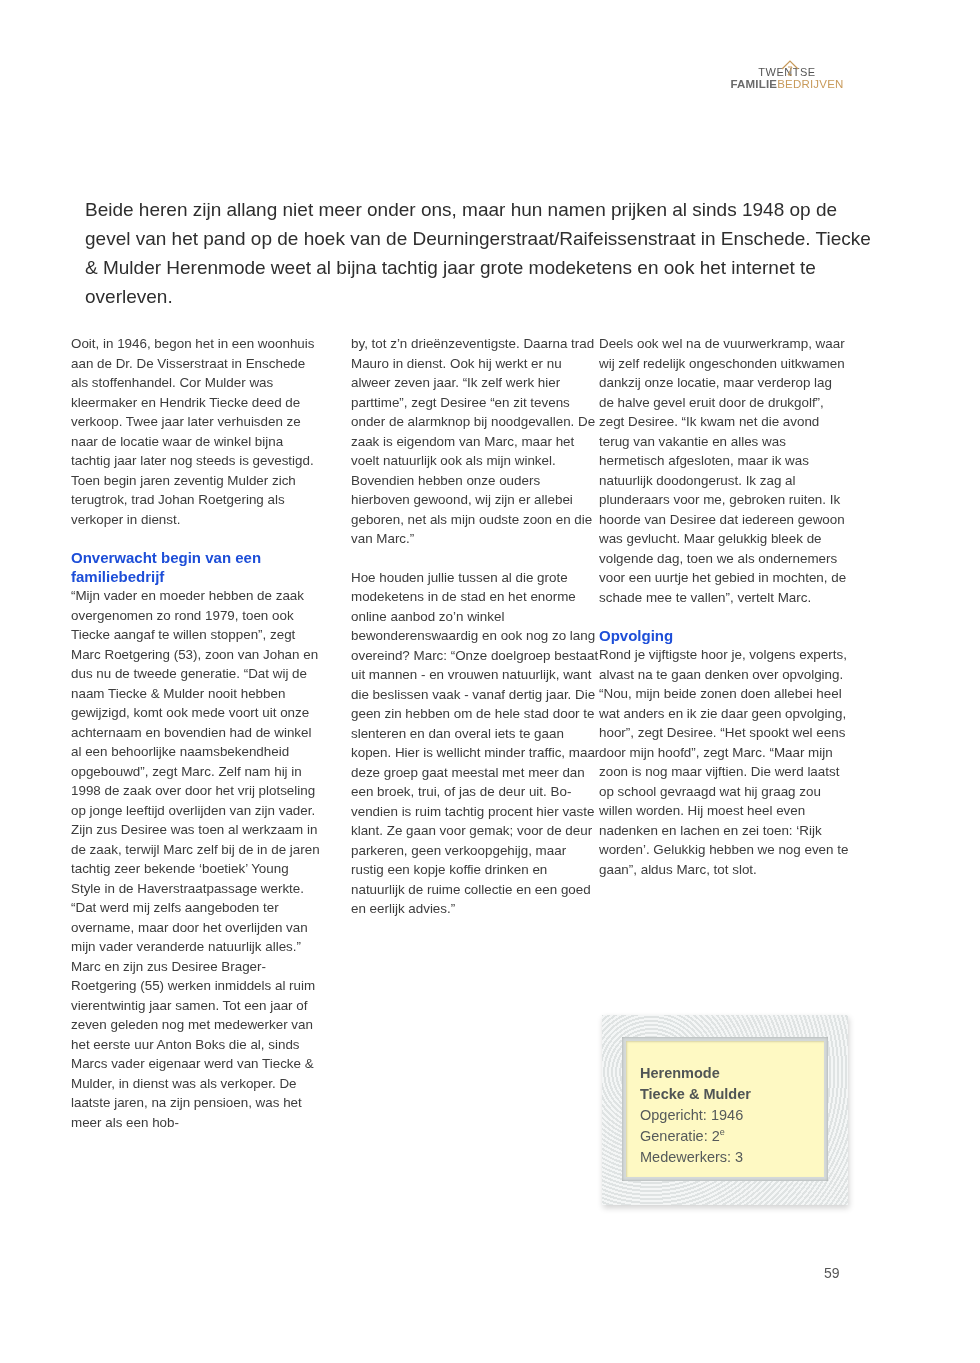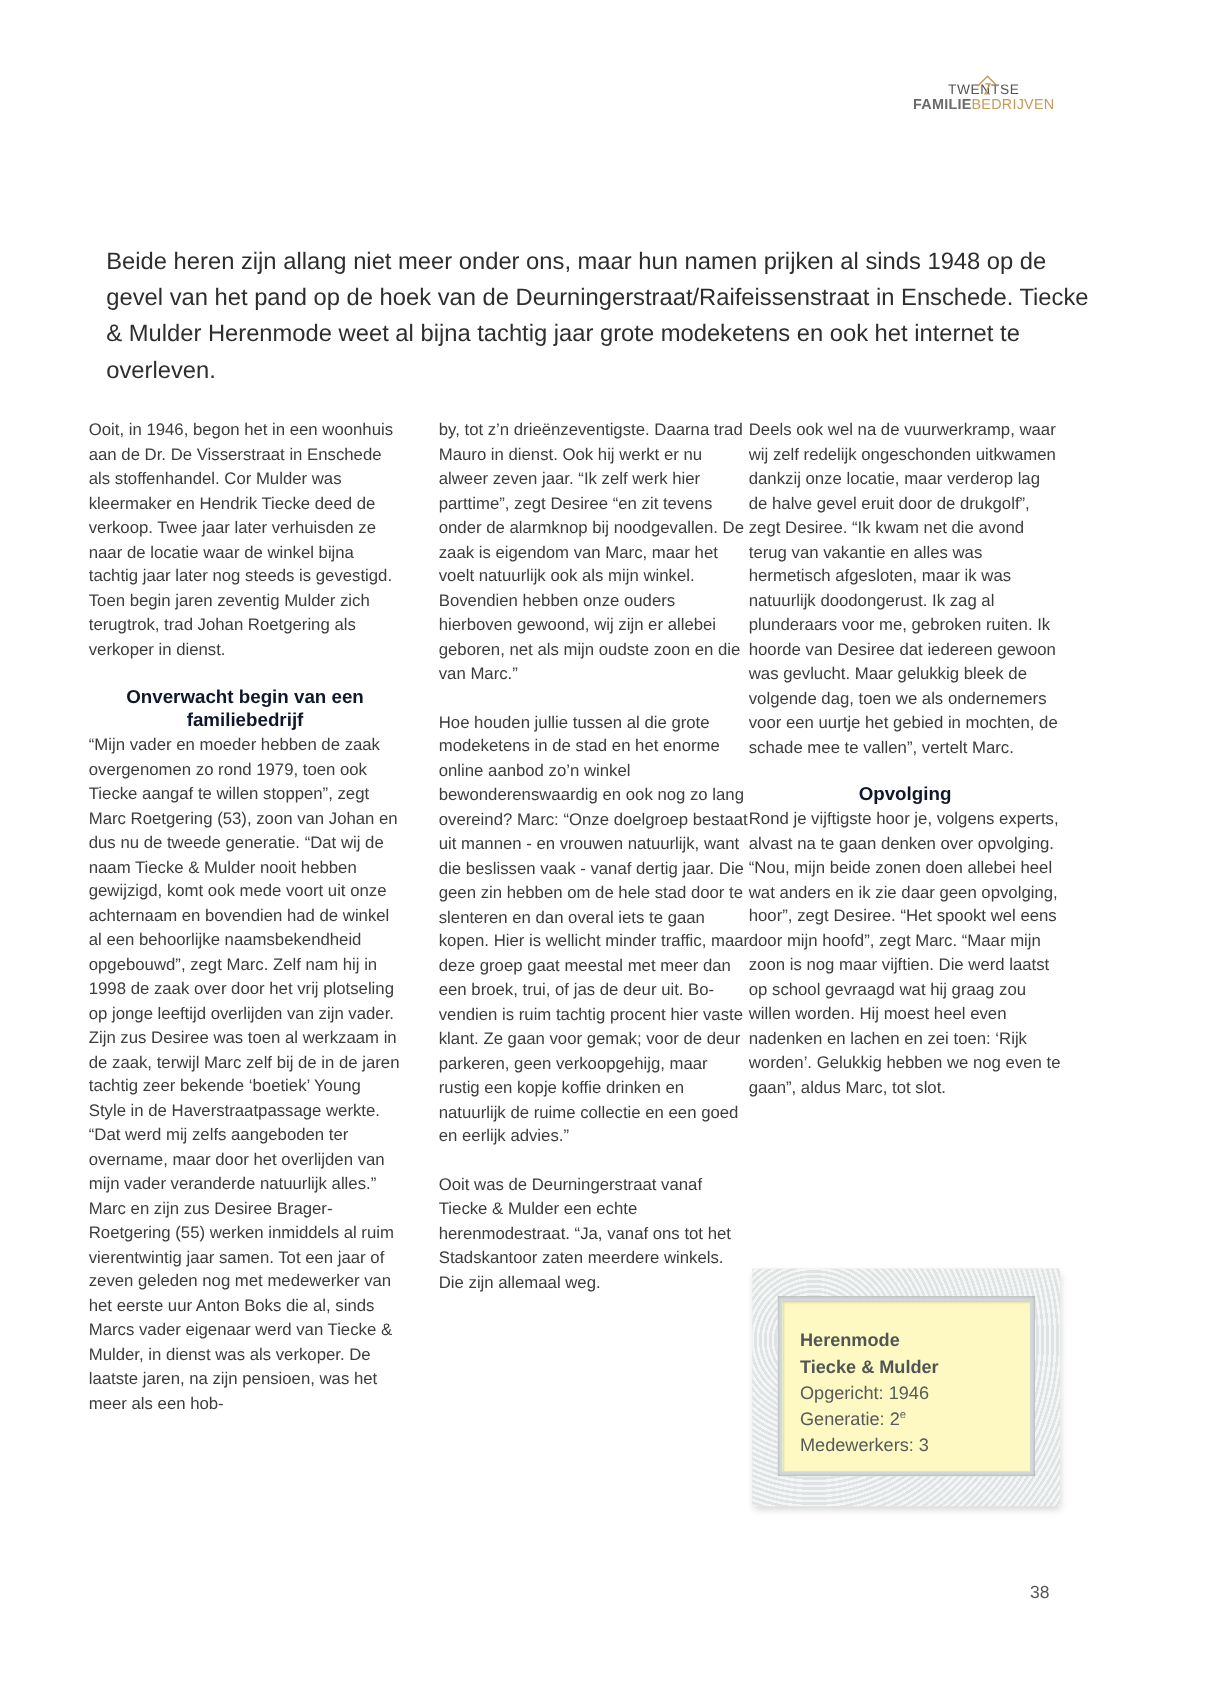--- a/index.html
+++ b/index.html
@@ -22,21 +22,21 @@
     font-family: "Liberation Sans", sans-serif; font-size: 19px; line-height: 29px;
     color: #2e2e2e; margin: 12px;
   }
   .col {
     position: absolute; top: 334px; width: 250px;
     font-family: "Liberation Sans", sans-serif; font-size: 13.4px; line-height: 19.5px; color: #3c3c3c;
   }
   .col p { margin: 0; }
   .col h3 {
     margin: 0; font-family: "Liberation Sans", sans-serif; font-weight: bold;
-    font-size: 15px; line-height: 19px; color: #0f172a; text-align: center;
+    font-size: 15px; line-height: 19px; color: #1d4ed8;
   }
   .col1 { left: 71px; }
   .col2 { left: 339px; margin-left: 12px; }
   .col3 { left: 599px; }
   .sp { height: 19px; }
 
   .frame {
     position: absolute; left: 602px; top: 1015px; width: 246px; height: 190px;
     background: #e9ecec;
     box-shadow: 1px 3px 6px rgba(0,0,0,0.18);
@@ -87,21 +87,20 @@
   <div class="sp"></div>
   <h3>Onverwacht begin van een familiebedrijf</h3>
   <p>“Mijn vader en moeder hebben de zaak overgenomen zo rond 1979, toen ook Tiecke aangaf te willen stoppen”, zegt Marc Roetgering (53), zoon van Johan en dus nu de tweede generatie. “Dat wij de naam Tiecke &amp; Mulder nooit hebben gewijzigd, komt ook mede voort uit onze achternaam en bovendien had de winkel al een behoorlijke naams­bekendheid opgebouwd”, zegt Marc. Zelf nam hij in 1998 de zaak over door het vrij plotseling op jonge leeftijd overlijden van zijn vader. Zijn zus Desiree was toen al werkzaam in de zaak, terwijl Marc zelf bij de in de jaren tachtig zeer bekende ‘boetiek’ Young Style in de Haverstraatpas­sage werkte. “Dat werd mij zelfs aangeboden ter overname, maar door het overlijden van mijn vader veranderde natuurlijk alles.” Marc en zijn zus Desiree Brager-Roetgering (55) werken inmiddels al ruim vier­entwintig jaar samen. Tot een jaar of zeven geleden nog met medewerker van het eerste uur Anton Boks die al, sinds Marcs vader eigenaar werd van Tiecke &amp; Mulder, in dienst was als verkoper. De laatste jaren, na zijn pensioen, was het meer als een hob-</p>
 </div>
 
 <div class="col col2">
   <p>by, tot z’n drieënzeventigste. Daarna trad Mauro in dienst. Ook hij werkt er nu alweer zeven jaar. “Ik zelf werk hier parttime”, zegt Desiree “en zit tevens onder de alarmknop bij noodgevallen. De zaak is eigendom van Marc, maar het voelt natuur­lijk ook als mijn winkel. Bovendien hebben onze ouders hierboven gewoond, wij zijn er allebei geboren, net als mijn oudste zoon en die van Marc.”</p>
   <div class="sp"></div>
   <p>Hoe houden jullie tussen al die grote modeketens in de stad en het enorme online aanbod zo’n winkel bewonderenswaardig en ook nog zo lang overeind? Marc: “Onze doelgroep bestaat uit mannen - en vrouwen natuurlijk, want die beslissen vaak - vanaf dertig jaar. Die geen zin hebben om de hele stad door te slenteren en dan overal iets te gaan kopen. Hier is wellicht minder traffic, maar deze groep gaat meestal met meer dan een broek, trui, of jas de deur uit. Bo­vendien is ruim tachtig procent hier vaste klant. Ze gaan voor gemak; voor de deur parkeren, geen verkoopgehijg, maar rustig een kopje koffie drinken en natuurlijk de ruime collectie en een goed en eerlijk advies.”</p>
   <div class="sp"></div>
-  <p>Ooit was de Deurningerstraat vanaf Tiecke &amp; Mulder een echte herenmodestraat. “Ja, vanaf ons tot het Stadskantoor zaten meer­dere winkels. Die zijn allemaal weg.</p>
 </div>
 
 <div class="col col3">
   <p>Deels ook wel na de vuurwerkramp, waar wij zelf redelijk ongeschonden uitkwamen dankzij onze locatie, maar verderop lag de halve gevel eruit door de drukgolf”, zegt Desiree. “Ik kwam net die avond terug van vakantie en alles was hermetisch afgesloten, maar ik was natuurlijk doodongerust. Ik zag al plunderaars voor me, gebroken ruiten. Ik hoorde van Desiree dat iedereen gewoon was gevlucht. Maar gelukkig bleek de volgende dag, toen we als onder­nemers voor een uurtje het gebied in mochten, de schade mee te vallen”, vertelt Marc.</p>
   <div class="sp"></div>
   <h3>Opvolging</h3>
   <p>Rond je vijftigste hoor je, volgens experts, alvast na te gaan denken over opvolging. “Nou, mijn beide zonen doen allebei heel wat anders en ik zie daar geen opvolging, hoor”, zegt Desiree. “Het spookt wel eens door mijn hoofd”, zegt Marc. “Maar mijn zoon is nog maar vijftien. Die werd laatst op school gevraagd wat hij graag zou willen worden. Hij moest heel even nadenken en lachen en zei toen: ‘Rijk worden’. Gelukkig hebben we nog even te gaan”, aldus Marc, tot slot.</p>
 </div>
 
 <div class="frame">
@@ -111,13 +110,13 @@
         <div class="b">Herenmode</div>
         <div class="b">Tiecke &amp; Mulder</div>
         <div><span>Opgericht:</span> <span>1946</span></div>
         <div><span>Generatie:</span> <span>2</span><sup>e</sup></div>
         <div><span>Medewerkers:</span> <span>3</span></div>
       </div>
     </div>
   </div>
 </div>
 
-<div class="page-number">38</div>
+<div class="page-number">59</div>
 
 </body></html>

